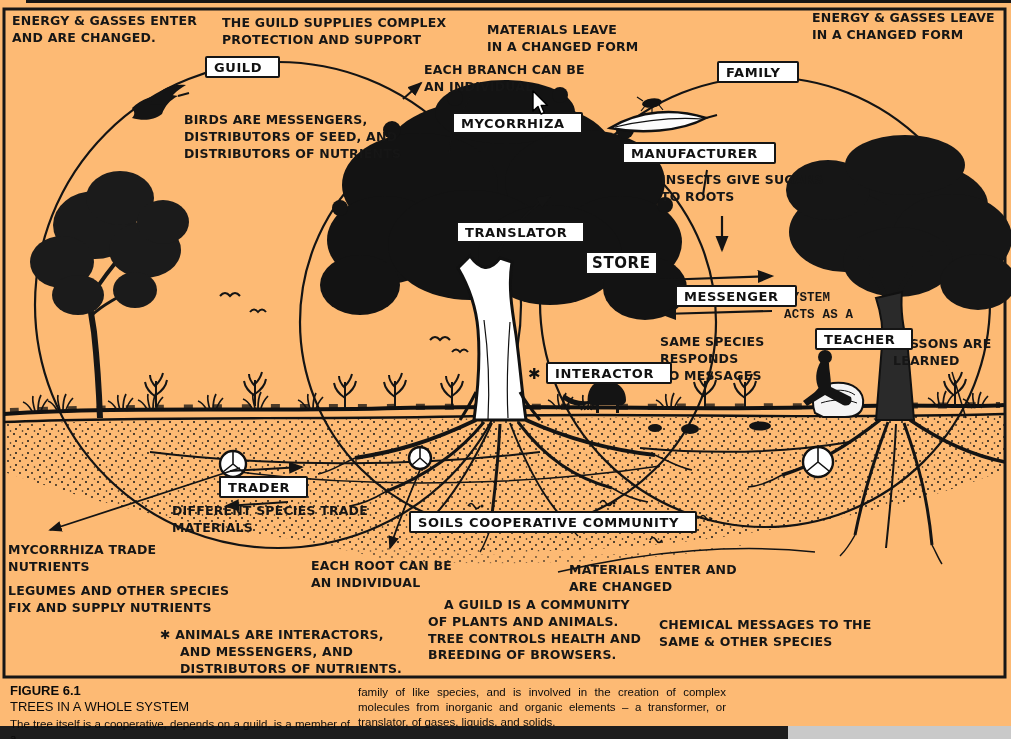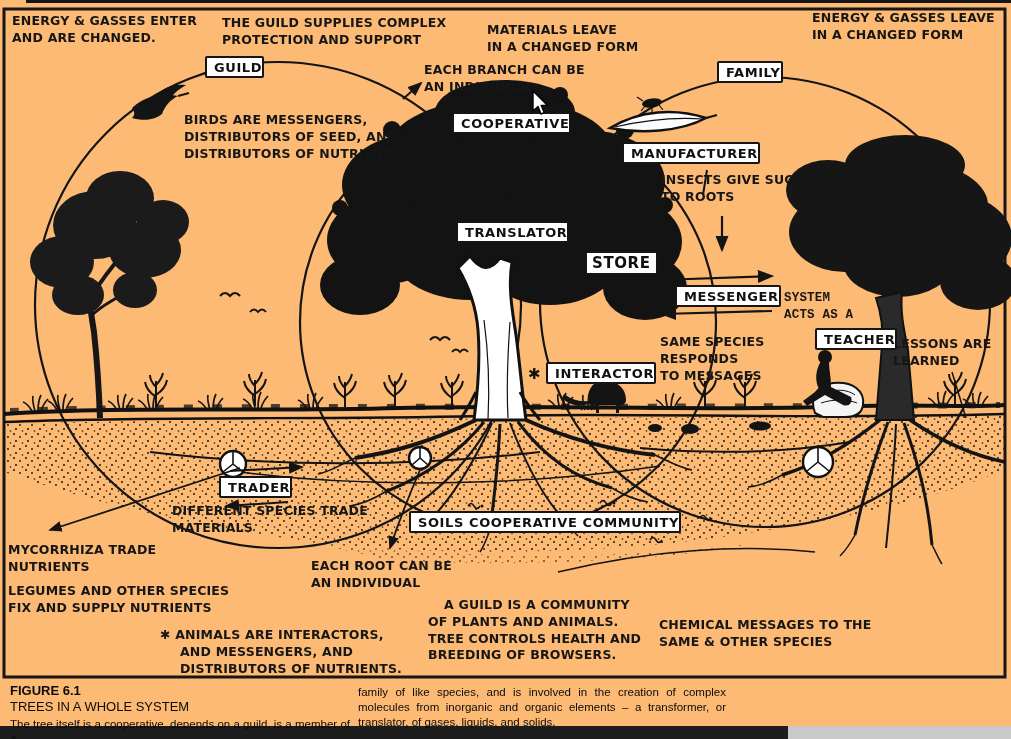--- a/index.html
+++ b/index.html
@@ -10,21 +10,21 @@
   }
   .art { position:absolute; left:0; top:0; z-index:1; }
   .note {
     position:absolute; z-index:3;
     font-size:12.5px; font-weight:bold; letter-spacing:.2px;
     line-height:1.34; white-space:pre-line; color:#161616;
   }
   .nbox {
     position:absolute; z-index:4;
     border:2.5px solid #151515; background:#ffffff;
-    padding:2px 0 1px 7px; border-radius:2px;
+    padding:2px 16px 1px 7px; border-radius:2px;
     font-size:13px; font-weight:bold; letter-spacing:.6px; color:#111;
     white-space:nowrap;
   }
   .nbox.small { font-size:15px; padding:1px 5px; border-width:2px; }
   .marker-star { position:absolute; z-index:4; font-size:15px; font-weight:bold; color:#111; }
   .hang { padding-left:20px; text-indent:-20px; }
   .indent1 { text-indent:16px; }
   .caption { position:absolute; z-index:3; font-family:"Liberation Sans", sans-serif; color:#0b0b0b; }
   .cap-head { font-weight:bold; font-size:13px; line-height:1.25; }
   .cap-sub  { font-size:13px; line-height:1.25; }
@@ -281,33 +281,35 @@
   <div class="note" style="left:893px; top:336px;">LESSONS ARE
 LEARNED</div>
   <div class="note" style="left:8px;   top:542px;">MYCORRHIZA TRADE
 NUTRIENTS</div>
   <div class="note" style="left:172px; top:503px;">DIFFERENT SPECIES TRADE
 MATERIALS</div>
   <div class="note" style="left:8px;   top:583px;">LEGUMES AND OTHER SPECIES
 FIX AND SUPPLY NUTRIENTS</div>
   <div class="note" style="left:311px; top:558px;">EACH ROOT CAN BE
 AN INDIVIDUAL</div>
+  <div class="note" style="left:569px; top:562px;">MATERIALS ENTER AND
+ARE CHANGED</div>
   <div class="note indent1" style="left:428px; top:597px;">A GUILD IS A COMMUNITY
 OF PLANTS AND ANIMALS.
 TREE CONTROLS HEALTH AND
 BREEDING OF BROWSERS.</div>
   <div class="note" style="left:659px; top:617px;">CHEMICAL MESSAGES TO THE
 SAME &amp; OTHER SPECIES</div>
   <div class="note hang" style="left:160px; top:627px;">✱ ANIMALS ARE INTERACTORS,
 AND MESSENGERS, AND
 DISTRIBUTORS OF NUTRIENTS.</div>
 
   <div class="nbox" style="left:205px; top:56px;">GUILD</div>
   <div class="nbox" style="left:717px; top:61px;">FAMILY</div>
-  <div class="nbox" style="left:452px; top:112px;">COOPERATIVE</div>
+  <div class="nbox" style="left:452px; top:112px;">MYCORRHIZA</div>
   <div class="nbox" style="left:456px; top:221px;">TRANSLATOR</div>
   <div class="nbox" style="left:622px; top:142px;">MANUFACTURER</div>
   <div class="nbox small" style="left:585px; top:251px;">STORE</div>
   <div class="nbox" style="left:675px; top:285px;">MESSENGER</div>
   <div class="nbox" style="left:815px; top:328px;">TEACHER</div>
   <span class="marker-star" style="left:528px; top:365px;">✱</span>
   <div class="nbox" style="left:546px; top:362px;">INTERACTOR</div>
   <div class="nbox" style="left:219px; top:476px;">TRADER</div>
   <div class="nbox" style="left:409px; top:511px;">SOILS COOPERATIVE COMMUNITY</div>
 

